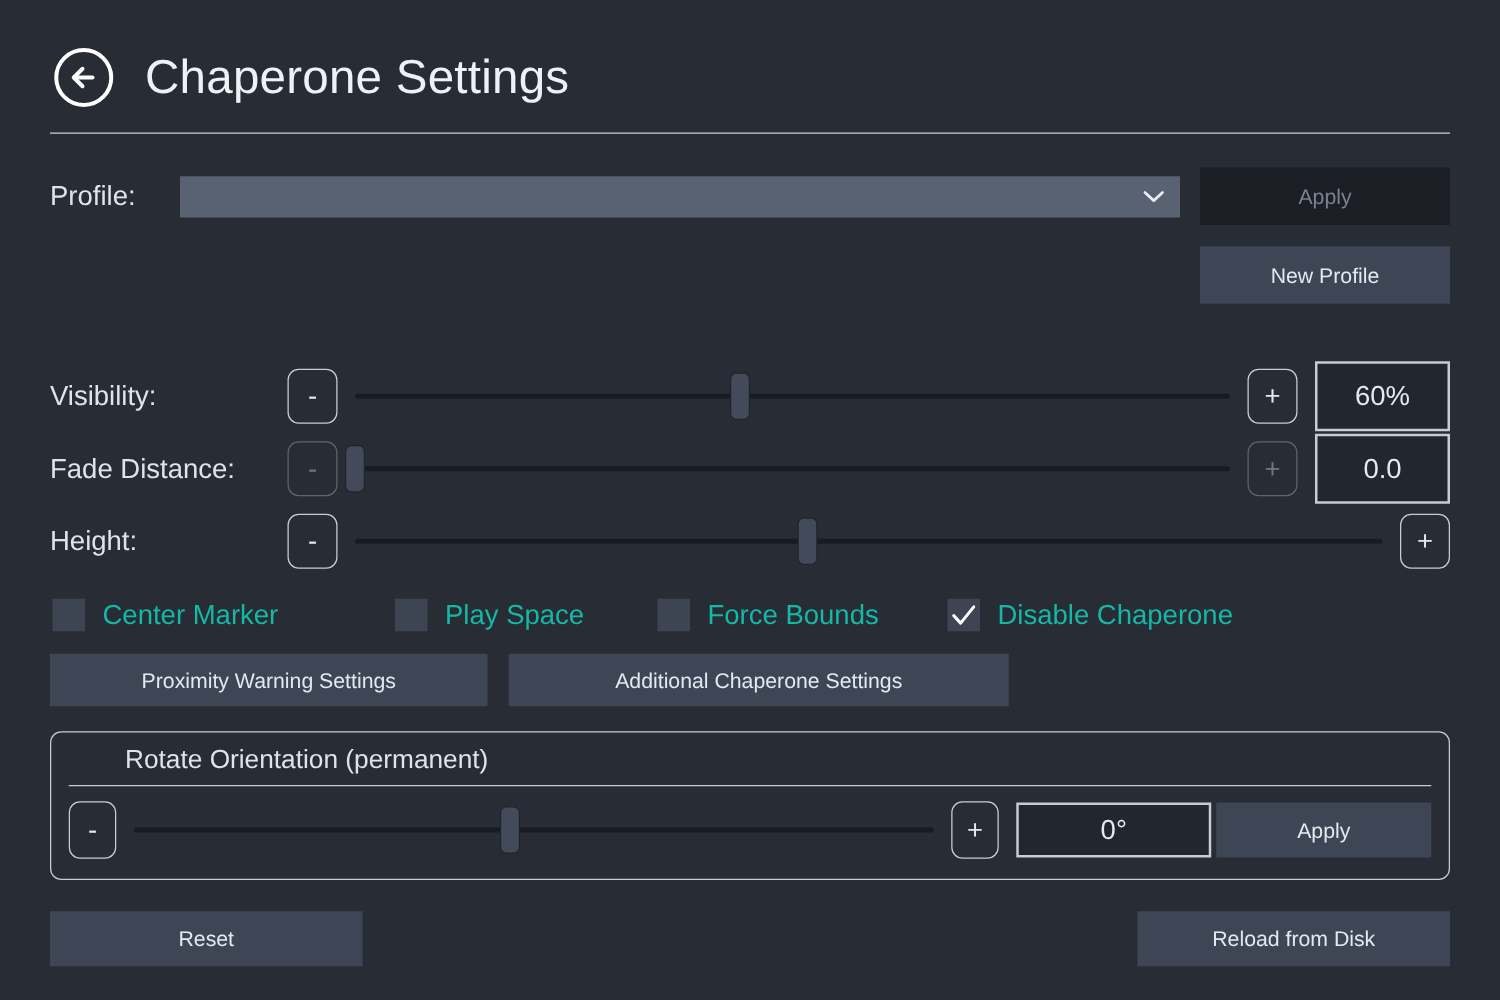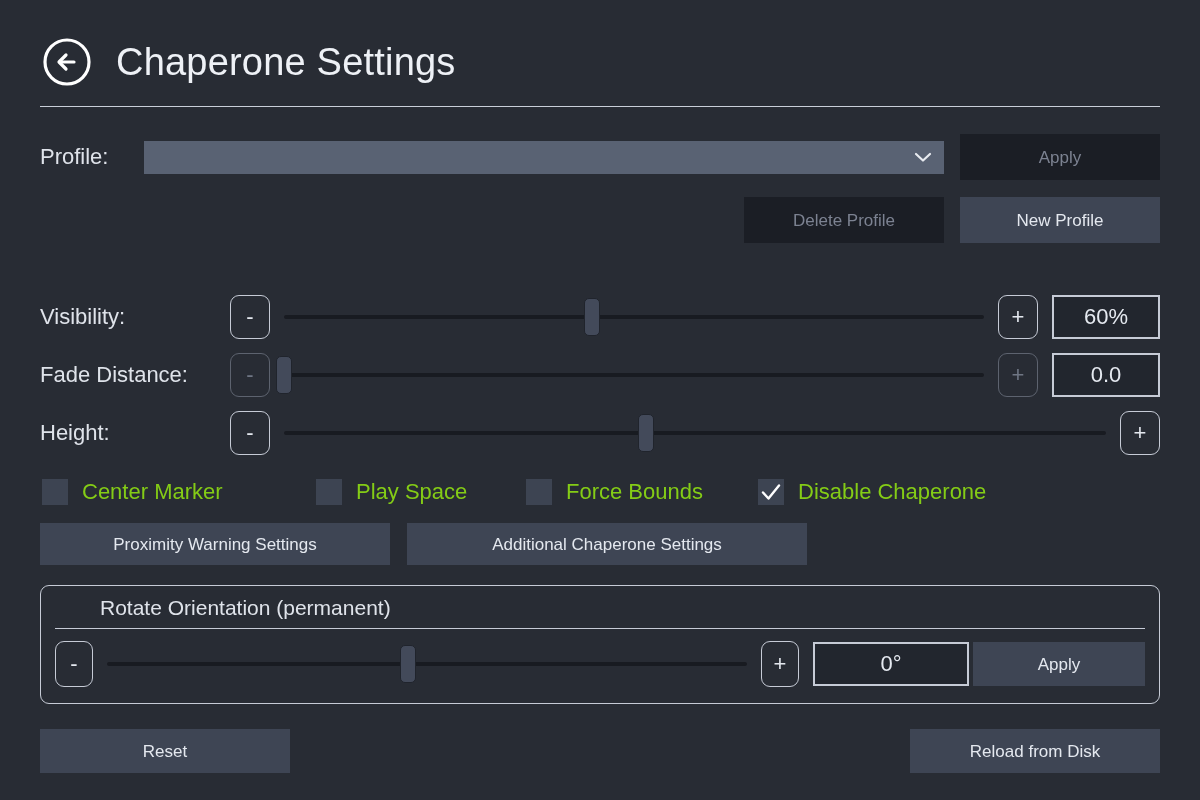--- a/index.html
+++ b/index.html
@@ -180,21 +180,21 @@
     height: 38px;
     margin-top: -19px;
     margin-left: -8px;
     background: #434a5a;
     border: 1px solid #20242c;
     border-radius: 5px;
   }
 
   .value-box {
     width: 108px;
-    height: 44px;
+    height: 56px;
     flex: 0 0 108px;
     border: 2px solid #c6cbd6;
     background: #22262e;
     display: flex;
     align-items: center;
     justify-content: center;
     font-size: 22px;
     color: #e5e9f0;
     margin-left: 14px;
   }
@@ -220,21 +220,21 @@
     display: flex;
     align-items: center;
     justify-content: center;
   }
   .check-box .tick {
     display: none;
     width: 26px;
     height: 26px;
   }
   .check-box.checked .tick { display: block; }
-  .check-label { font-size: 22px; color: #84cc16; }
+  .check-label { font-size: 22px; color: #14b8a6; }
 
   
   .settings-row {
     display: flex;
     margin-top: 18px;
     gap: 17px;
   }
   .btn-proximity { width: 350px; height: 42px; }
   .btn-additional { width: 400px; height: 42px; }
 
@@ -320,21 +320,20 @@
       <span class="chev">
         <svg width="18" height="12" viewBox="0 0 18 12">
           <path d="M2 3 L9 9.5 L16 3" fill="none" stroke="#e8ebf0" stroke-width="2.2" stroke-linecap="round" stroke-linejoin="round"></path>
         </svg>
       </span>
     </div>
     <div class="btn btn-apply-profile disabled">Apply</div>
   </div>
 
   <div class="profile-row2">
-    <div class="btn btn-delete-profile disabled">Delete Profile</div>
     <div class="btn btn-new-profile">New Profile</div>
   </div>
 
   <div class="sliders">
 
     <div class="slider-row">
       <div class="slider-label">Visibility:</div>
       <div class="step-btn">-</div>
       <div class="slider">
         <div class="track"></div>

